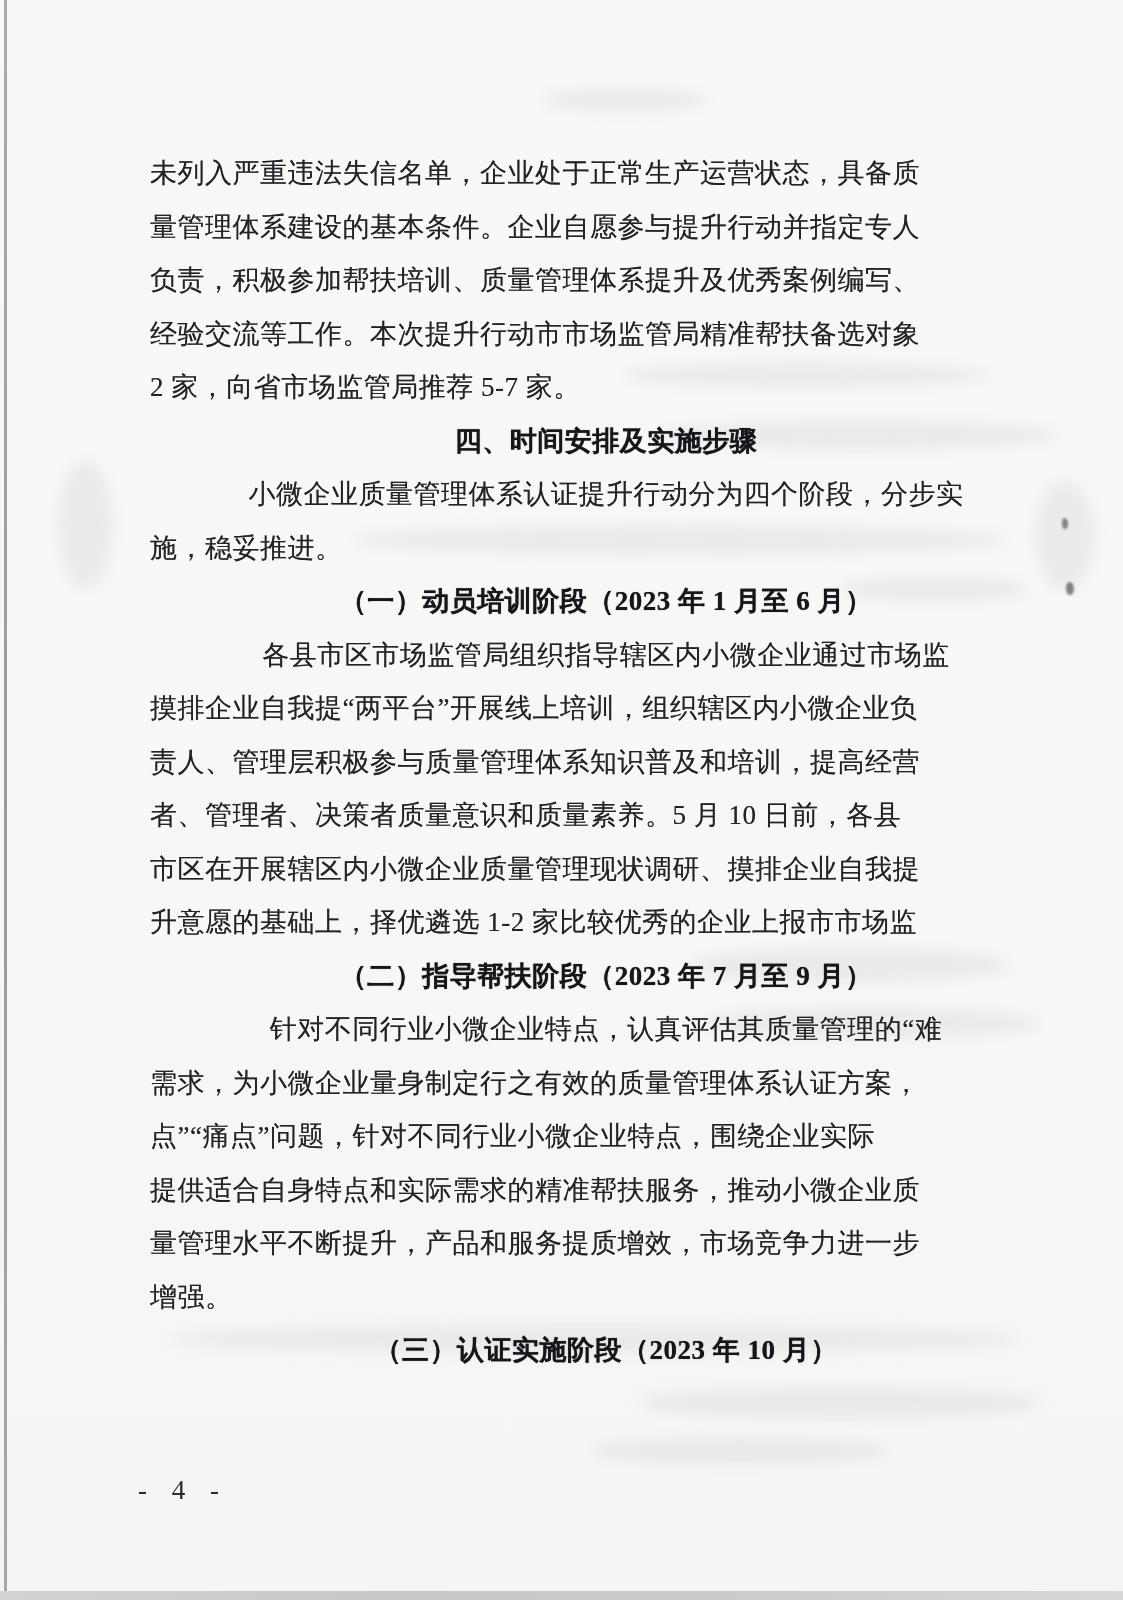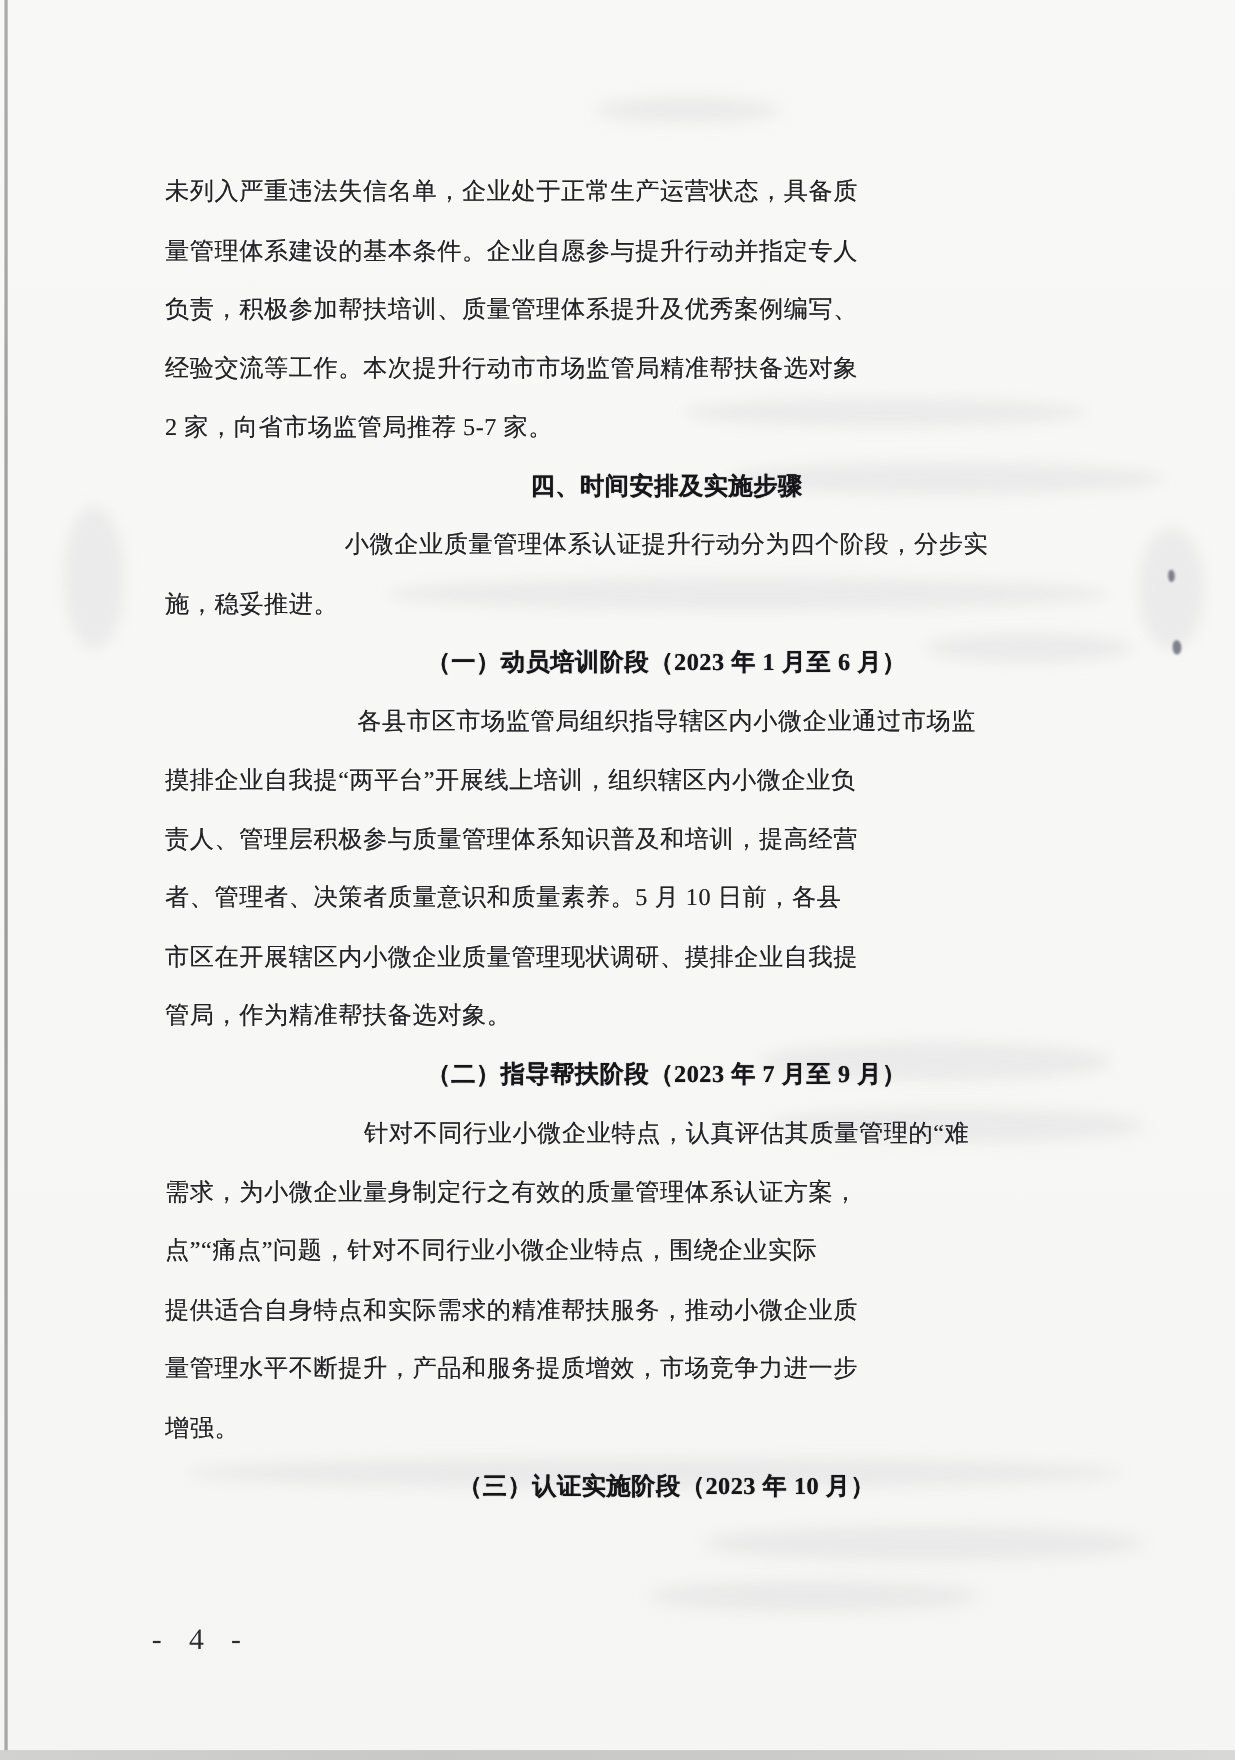--- a/index.html
+++ b/index.html
@@ -21,21 +21,21 @@
   }
   .bottom-edge {
     position: absolute; left: 0; bottom: 0;
     width: 100%; height: 9px;
     background: linear-gradient(90deg, #d2d2d0, #c8c8c6 35%, #cccccb 70%, #d8d8d6);
   }
   .text-block {
     position: absolute; left: 150px; top: 147px; width: 848px;
   }
   .line {
-    font-size: 22px;
+    font-size: 27px;
     line-height: 53.5px;
     height: 53.5px;
     color: #232327;
     letter-spacing: 0.5px;
     white-space: nowrap;
     text-shadow: 0 0 0.6px rgba(30,30,35,0.55);
   }
   .line.heading {
     font-weight: 700;
     color: #15151a;
@@ -91,21 +91,21 @@
       <div class="line body">2 家，向省市场监管局推荐 5-7 家。</div>
       <div class="line heading indent">四、时间安排及实施步骤</div>
       <div class="line body indent">小微企业质量管理体系认证提升行动分为四个阶段，分步实</div>
       <div class="line body">施，稳妥推进。</div>
       <div class="line heading indent">（一）动员培训阶段（2023 年 1 月至 6 月）</div>
       <div class="line body indent">各县市区市场监管局组织指导辖区内小微企业通过市场监</div>
       <div class="line body">摸排企业自我提“两平台”开展线上培训，组织辖区内小微企业负</div>
       <div class="line body">责人、管理层积极参与质量管理体系知识普及和培训，提高经营</div>
       <div class="line body">者、管理者、决策者质量意识和质量素养。5 月 10 日前，各县</div>
       <div class="line body">市区在开展辖区内小微企业质量管理现状调研、摸排企业自我提</div>
-      <div class="line body">管局，作为精准帮扶备选对象。</div>
+      <div class="line body">升意愿的基础上，择优遴选 1-2 家比较优秀的企业上报市市场监</div>
       <div class="line heading indent">（二）指导帮扶阶段（2023 年 7 月至 9 月）</div>
       <div class="line body indent">针对不同行业小微企业特点，认真评估其质量管理的“难</div>
       <div class="line body">需求，为小微企业量身制定行之有效的质量管理体系认证方案，</div>
       <div class="line body">点”“痛点”问题，针对不同行业小微企业特点，围绕企业实际</div>
       <div class="line body">提供适合自身特点和实际需求的精准帮扶服务，推动小微企业质</div>
       <div class="line body">量管理水平不断提升，产品和服务提质增效，市场竞争力进一步</div>
       <div class="line body">增强。</div>
       <div class="line heading indent">（三）认证实施阶段（2023 年 10 月）</div>
     </div>
 

